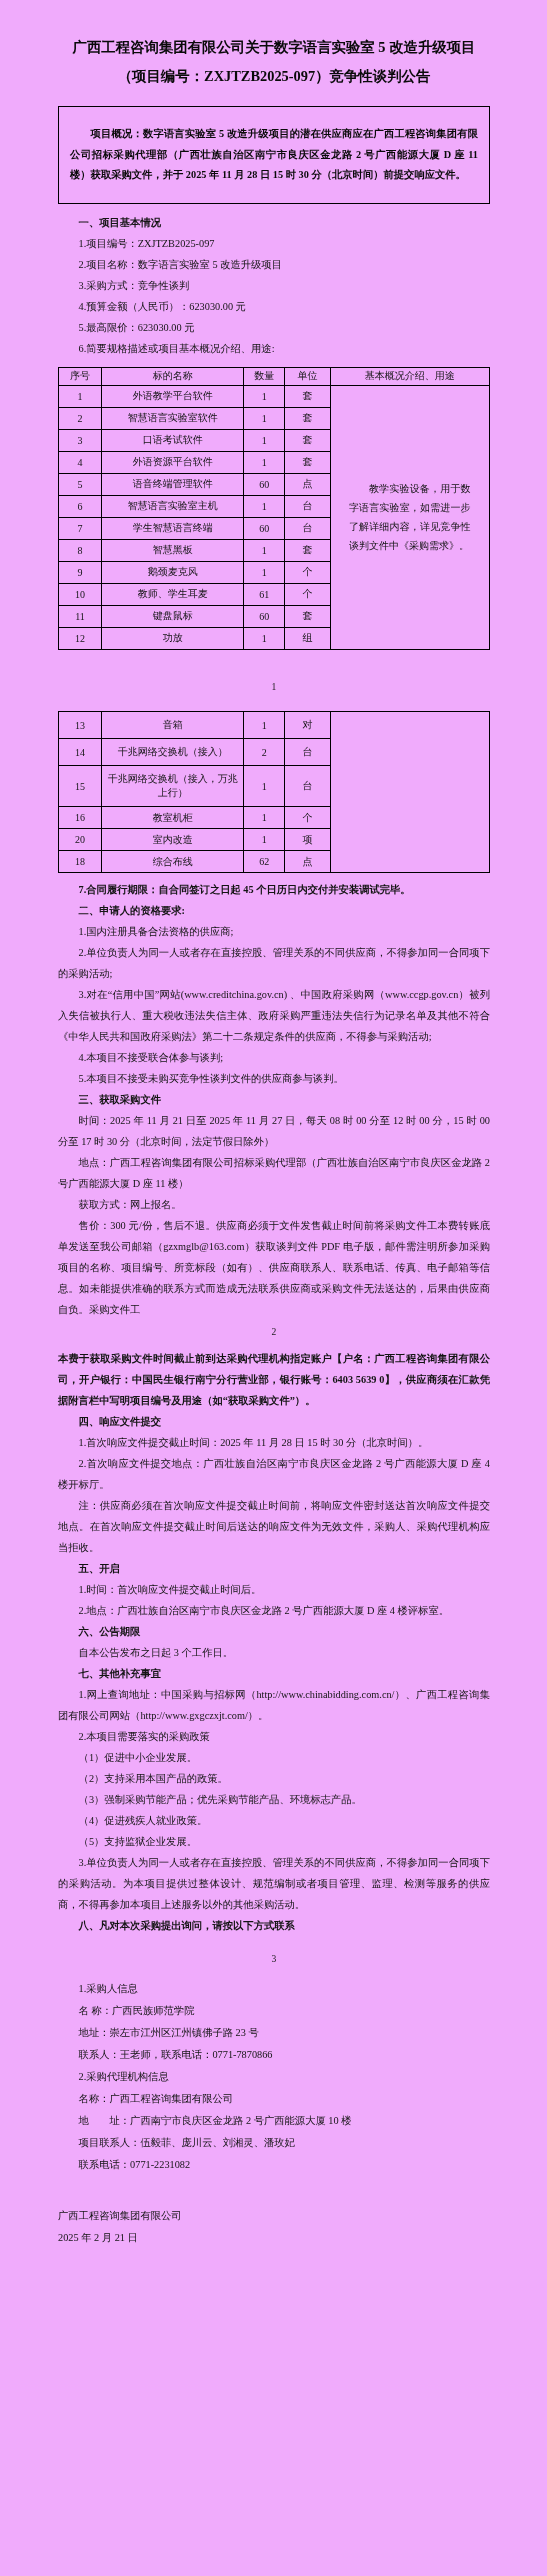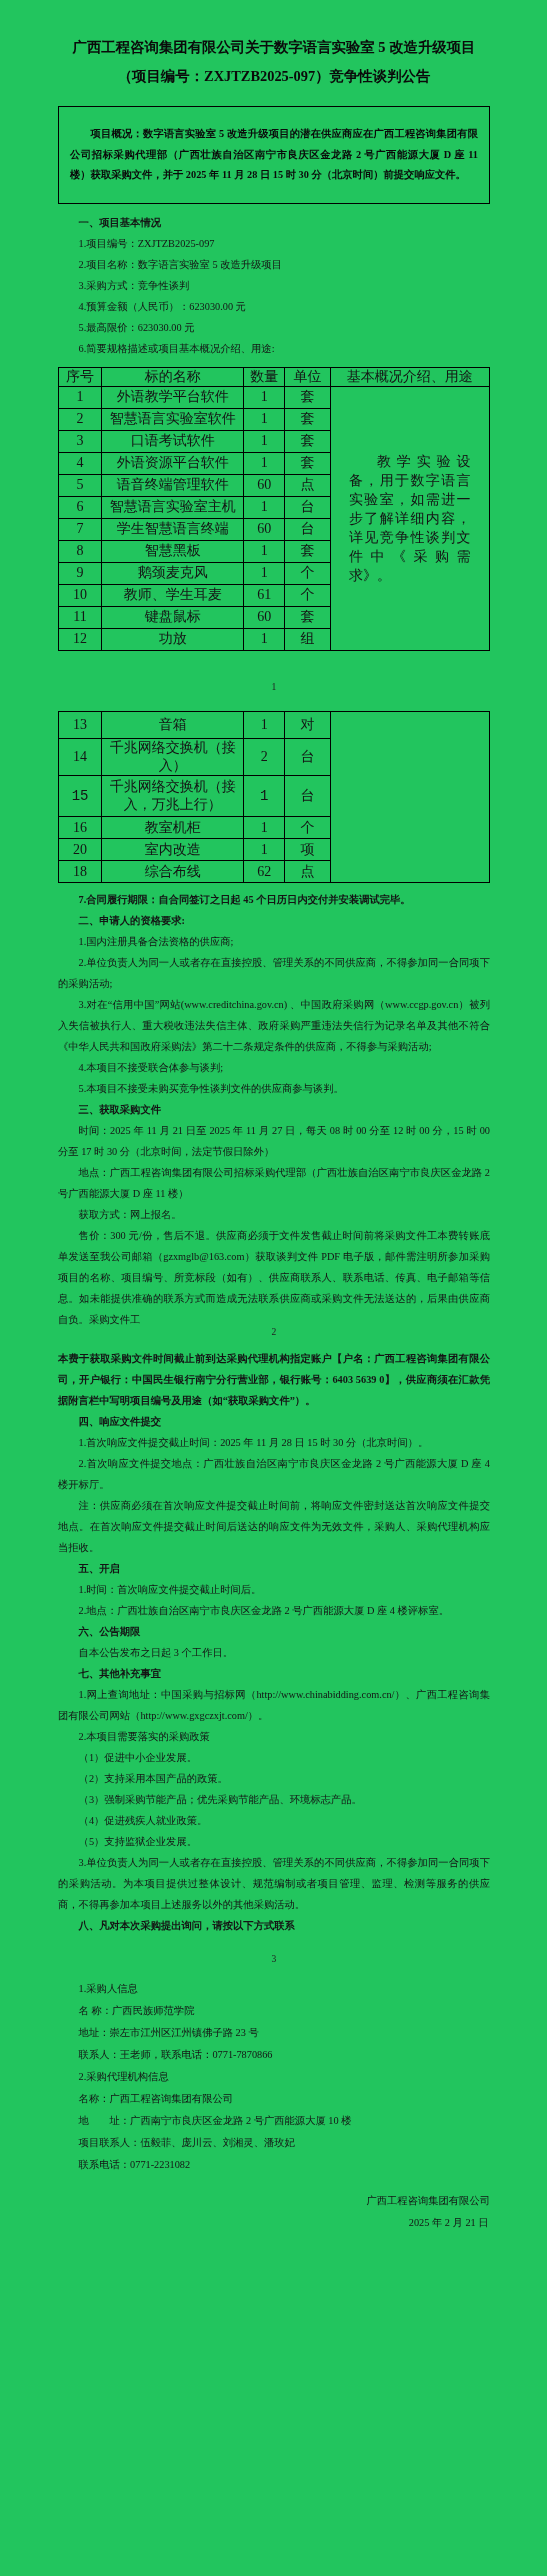--- a/index.html
+++ b/index.html
@@ -1,17 +1,17 @@
 <!DOCTYPE html>
 <html style="font-size:11px"><head>
 <meta charset="utf-8">
 <style>
   html,body { margin:0; padding:0; background:#ffffff; }
   .doc {
-    width:548px; height:2576px; background:#22c55e; color:#141414;
+    width:548px; height:2576px; background:#f0abfc; color:#141414;
     font-family:"Liberation Serif","DejaVu Serif",serif;
     font-size:10.3px; overflow:hidden;
   }
   .page { position:relative; padding:0 58px; box-sizing:border-box; }
   .page-num {
     position:absolute; left:0; right:0; text-align:center;
     font-size:9.6px; color:#222;
   }
   .doc-title {
     margin-top:33px; text-align:center; font-weight:bold;
@@ -24,37 +24,37 @@
   }
   .h-sec { font-weight:bold; }
   .p-line { line-height:21px; text-indent:2em; text-align:justify; }
   .p-line.lh32 { line-height:22px; }
   .p-line.noindent { text-indent:0; }
   .mt8  { margin-top:5.5px;font-weight:bold; }
   .mt12 { margin-top:8.2px; }
   .mt22 { margin-top:15px; }
   table.goods {
     width:100%; border-collapse:collapse; table-layout:fixed;
-    font-size:14px; color:#141414;
+    font-size:10px; color:#141414;
   }
   table.goods.mt12 { margin-top:8.2px; }
   table.goods.mt22 { margin-top:15px; }
   table.goods td, table.goods th {
     border:0.7px solid #000; text-align:center; vertical-align:middle;
     font-weight:normal; padding:0 1.4px; overflow:hidden;
   }
   tr.hdr   { height:18px; }
   tr.h32   { height:22px; }
   tr.h40   { height:27px; }
-  tr.h60   { height:41px;font-family:Liberation Mono, monospace; }
+  tr.h60   { height:41px; }
   td.summary-cell { vertical-align:middle; }
   .summary-text {
     text-align:justify; text-indent:2em; line-height:19px; padding:0 17px;
   }
-  .sign-block { margin-top:14px; text-align:right; line-height:22px; }
+  .sign-block { margin-top:29px; text-align:left; line-height:22px; }
   .sign-block .sign-date { padding-right:1.4px; }
 </style>
 </head>
 <body>
 
 <div class="doc">
 
   <div class="page" style="height:663px;">
     <div class="doc-title">
       <div>广西工程咨询集团有限公司关于数字语言实验室 5 改造升级项目</div>

